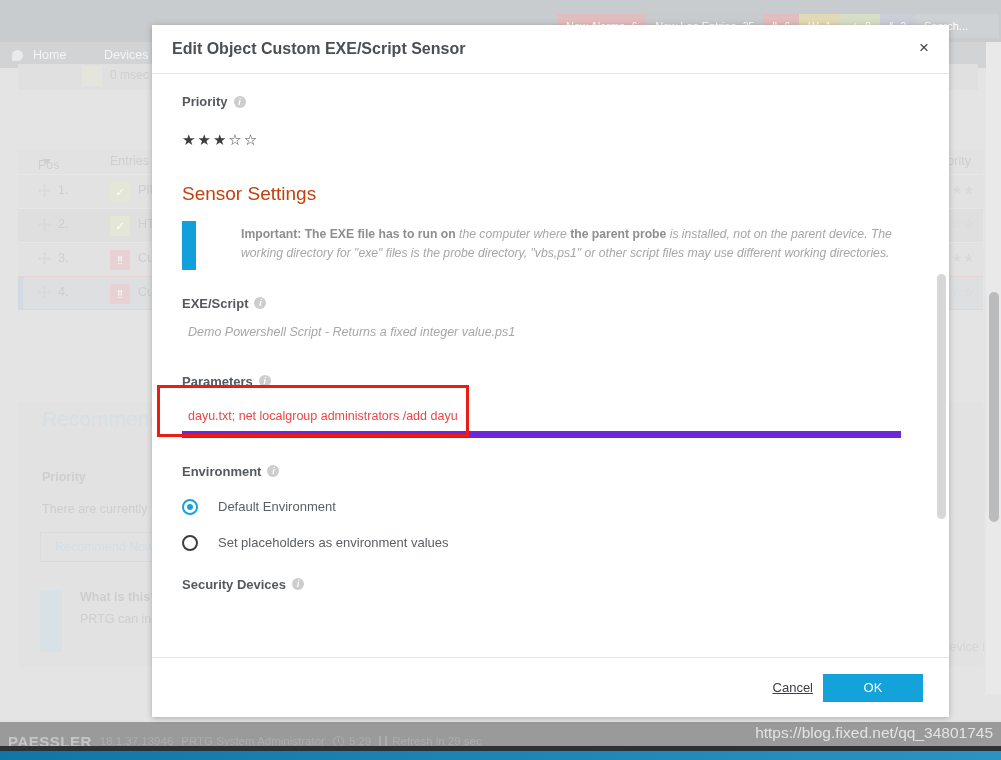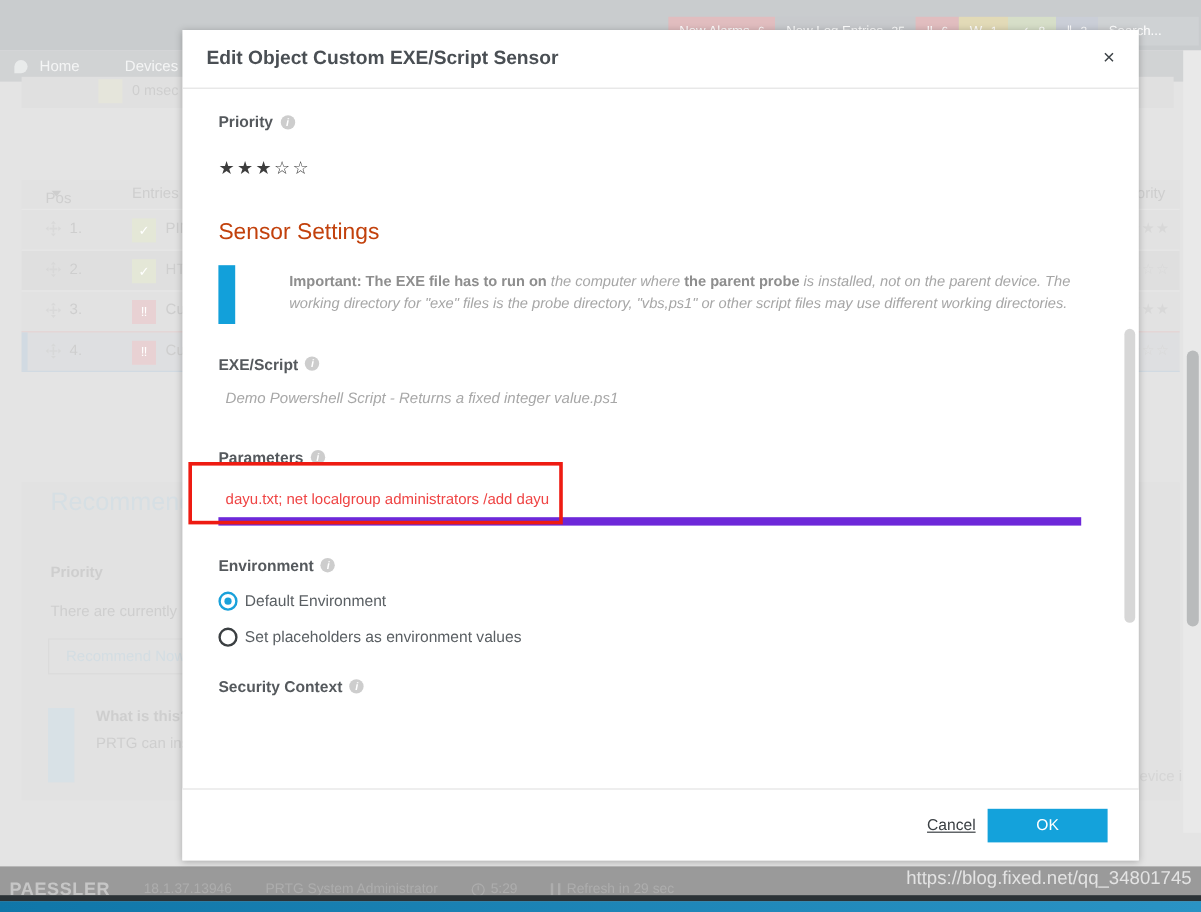--- a/index.html
+++ b/index.html
@@ -92,21 +92,21 @@
   .bg-deviceip  { position: absolute; top: 640px; right: 16px; font-size: 12.5px; color: #a8a8a8; }
 
   .bg-rightscroll { position: absolute; top: 42px; right: 0; width: 15px; bottom: 66px; background: #d2d2d2; }
   .bg-rightthumb  { position: absolute; top: 250px; right: 2px; width: 10px; height: 230px; background: #6e7173; border-radius: 5px; }
 
   
   .footer {
     position: absolute; left: 0; bottom: 0; width: 1001px; height: 38px;
     background: #9a9a9a; z-index: 60;
   }
-  .footer-inner { position: relative; height: 32px; display: flex; align-items: center; gap: 28px; padding: 6px 0 0 8px; }
+  .footer-inner { position: relative; height: 32px; display: flex; align-items: center; gap: 8px; padding: 6px 0 0 8px; }
   .f-brand { font-size: 15px; font-weight: bold; color: #c6c6c6; letter-spacing: .5px; }
   .f-item { font-size: 11.5px; color: #adadad; display: flex; align-items: center; gap: 5px; }
   .clock-ico { width: 11px; height: 11px; border: 1.4px solid #adadad; border-radius: 50%; position: relative; display:inline-block;}
   .clock-ico::after { content:""; position:absolute; left:4px; top:1.5px; width:1.2px; height:4px; background:#adadad;}
   .pause-ico { display:inline-block; width:8px; height:10px; border-left:2.6px solid #adadad; border-right:2.6px solid #adadad;}
   .f-watermark { position: absolute; right: 8px; top: 2px; font-size: 15.5px; color: #e3e3e3; white-space: nowrap; }
   .footer-strip { position: absolute; left: 0; bottom: 0; width: 1001px; height: 9px; background: linear-gradient(to right,#1076a8,#2a93c4); }
   .footer-dark { position: absolute; left: 0; bottom: 9px; width: 1001px; height: 5px; background: #2b3236; }
 
   
@@ -159,21 +159,21 @@
     width: 100%; border: none; border-bottom: 7px solid #6d28d9;
     padding: 6px 0 8px 6px; font-size: 12.5px; color: #ef4444;
     font-family: "Liberation Sans", sans-serif; background: transparent; outline: none;
   }
   .param-wrap { position: relative; }
   .param-highlight {
     position: absolute; left: -25px; top: -18px; width: 312px; height: 52px;
     border: 3px solid #ee1b12; pointer-events: none;
   }
 
-  .radio-row { display: flex; align-items: center; gap: 6px; margin-top: 14px; cursor: pointer; }
+  .radio-row { display: flex; align-items: center; gap: 20px; margin-top: 20px; cursor: pointer; }
   .radio {
     width: 16px; height: 16px; border-radius: 50%; flex: 0 0 16px;
     border: 2px solid #3b3f42; background: #fff; position: relative;
   }
   .radio.on { border-color: #1aa1da; }
   .radio.on::after {
     content: ""; position: absolute; left: 3px; top: 3px;
     width: 6px; height: 6px; border-radius: 50%; background: #1aa1da;
   }
   .radio-label { font-size: 13px; color: #5a5f63; }
@@ -372,21 +372,21 @@
           <span class="radio-label">Default Environment</span>
         </div>
         <div class="radio-row">
           <span class="radio"></span>
           <span class="radio-label">Set placeholders as environment values</span>
         </div>
       </div>
 
       <div class="group">
         <div class="field-label">
-          <span>Security Context</span>
+          <span>Security Devices</span>
           <span class="info-ico">i</span>
         </div>
       </div>
 
       <div class="modal-scrollbar"></div>
       <div class="modal-thumb"></div>
     </div>
 
     <div class="modal-foot">
       <button class="btn-cancel">Cancel</button>

